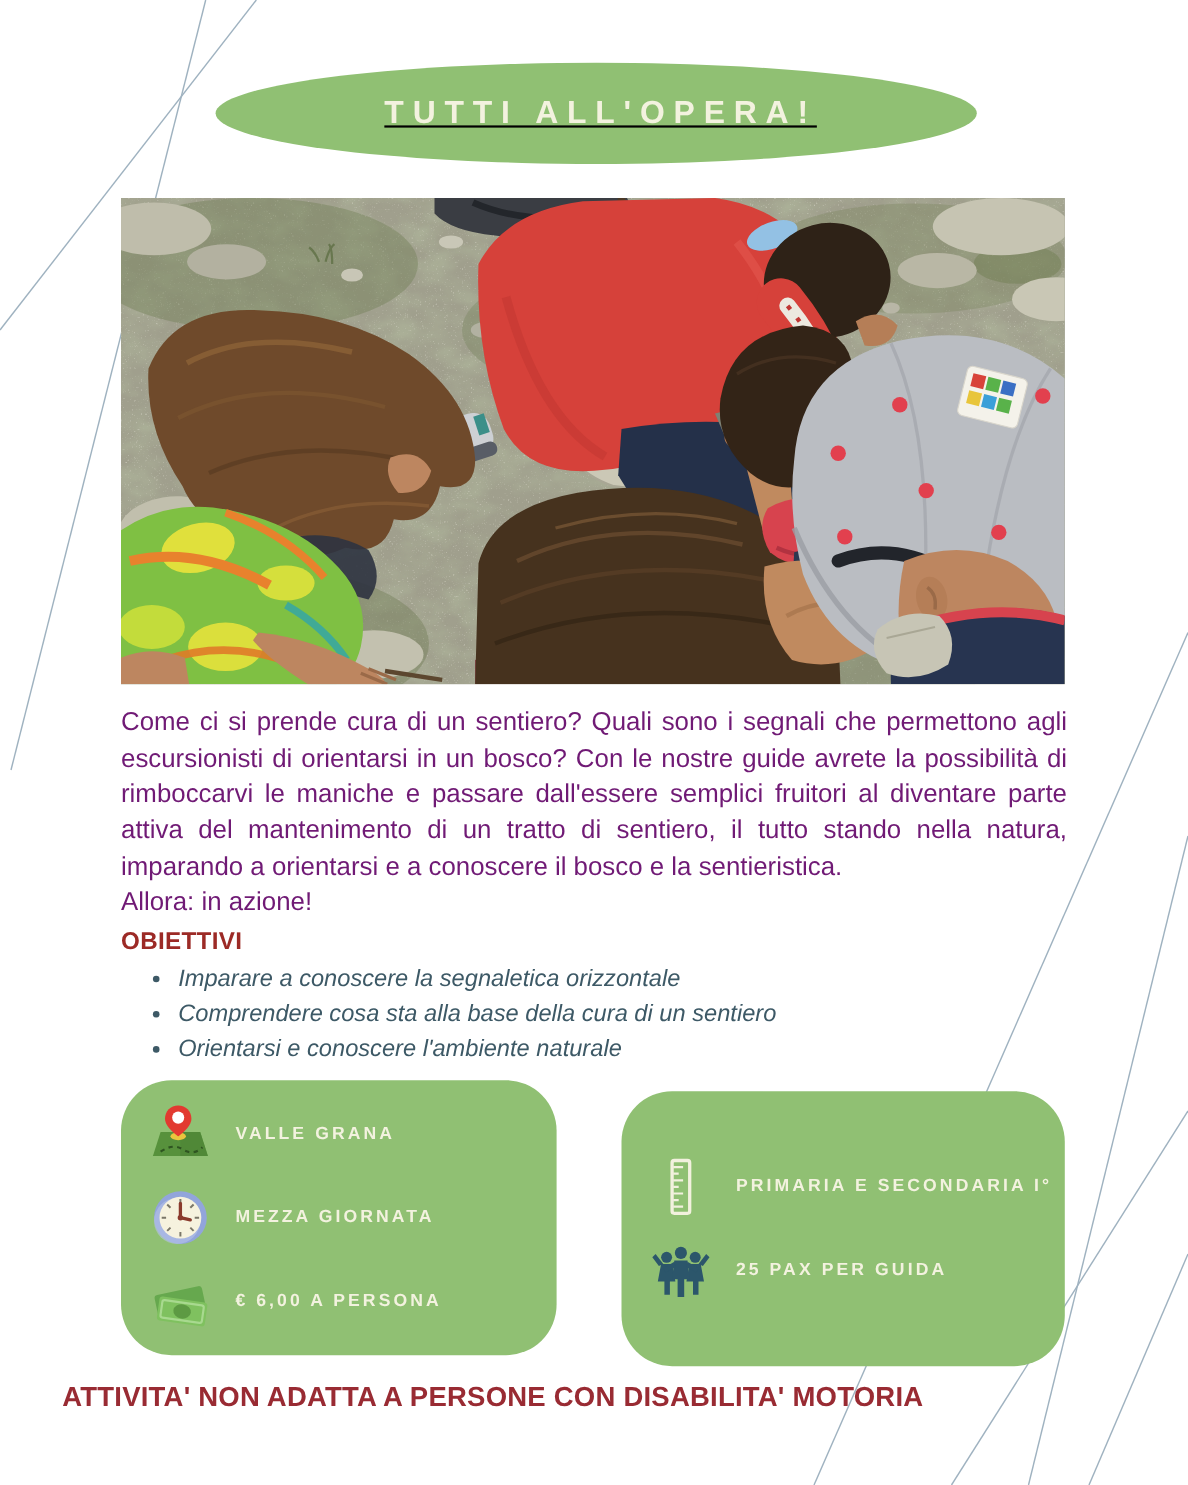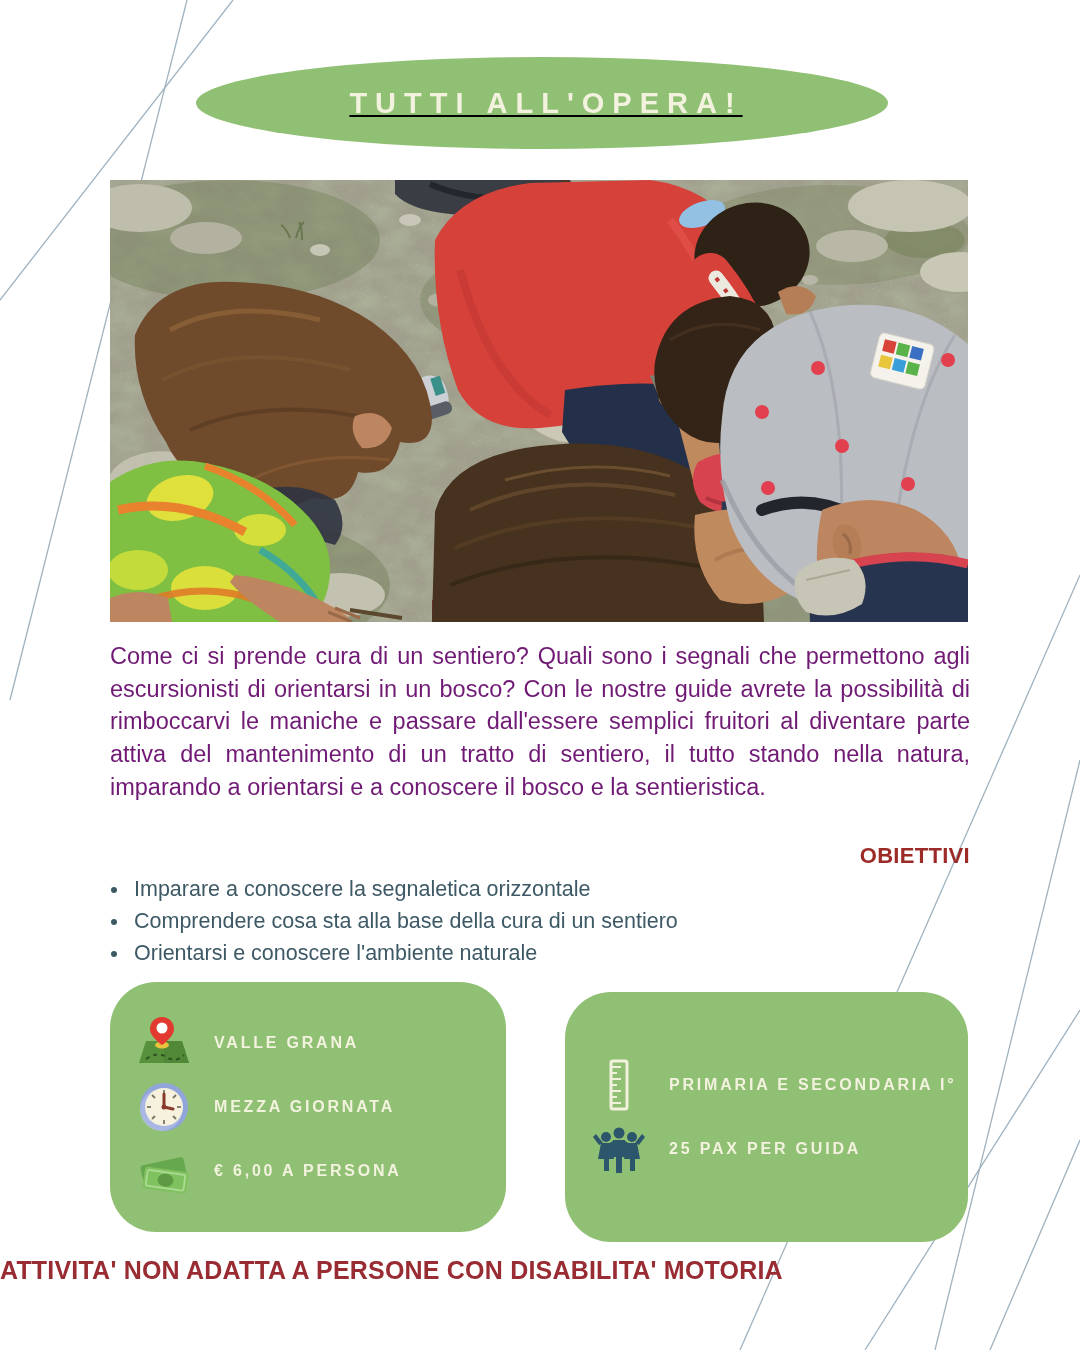--- a/index.html
+++ b/index.html
@@ -31,46 +31,46 @@
   .intro{
     position:absolute; left:110px; top:640px; width:860px; z-index:2;
     color:#701a75; font-size:23.5px; line-height:1.39;
   }
   .intro p{margin:0; text-align:justify;}
   .intro p.cta{text-align:left;}
 
   
   .objectives{position:absolute; left:110px; top:843px; width:860px; z-index:2;}
   .objectives h2{
-    margin:0; font-size:22px; font-weight:bold; color:#9c2a26; letter-spacing:0.3px;text-align:right;
-  }
-  .objectives ul{margin:8px 0 0 20px; padding:0; list-style:disc;}
+    margin:0; font-size:22px; font-weight:bold; color:#9c2a26; letter-spacing:0.3px;
+  }
+  .objectives ul{margin:8px 0 0 48px; padding:0; list-style:disc;font-style:italic;}
   .objectives li{
     color:#3d5966; font-size:21.5px; margin-bottom:7px; padding-left:4px;
   }
 
   
   .info-box{
     position:absolute; top:982px; height:250px; background:#90c073;
     border-radius:46px; display:flex; flex-direction:column;
-    justify-content:center; gap:8px; box-sizing:border-box;
+    justify-content:center; gap:20px; box-sizing:border-box;
     padding:20px 18px 20px 26px; z-index:2;
   }
   .info-box.left{left:110px; width:396px;}
   .info-box.right{left:565px; width:403px;margin-top:10px;}
   .info-row{display:flex; align-items:center;}
   .info-row .icon{width:56px; height:56px; flex:none; display:block;}
   .info-row .label{
     margin-left:22px; color:#f3f2df; font-weight:bold; font-size:16px;
     letter-spacing:2.8px; white-space:nowrap;
   }
 
   
   .footer-note{
-    position:absolute; left:0; top:1256px; width:896px; 
+    position:absolute; left:0; top:1256px; width:896px; text-align:center;
     color:#992b33; font-weight:bold; font-size:25px; letter-spacing:0.2px; z-index:2;
   }
 </style>
 </head>
 <body>
 
 <div class="page">
 
   <svg class="deco-lines" width="1080" height="1350">
     <g stroke="#9fb2c0" stroke-width="1.3" fill="none">
@@ -277,20 +277,21 @@
         <path d="M715 388 Q790 362 858 380 L858 442 L700 442 Q698 408 715 388Z" fill="#273450"></path>
         <path d="M714 392 Q790 366 858 384" stroke="#d7434e" stroke-width="9" fill="none"></path>
         <path d="M688 392 Q712 372 744 380 Q762 398 752 424 Q724 442 696 432 Q678 412 688 392Z" fill="#c7c5b5"></path>
         <path d="M696 400 L740 390" stroke="#a9a795" stroke-width="2"></path>
       </g>
     </svg>
   </div>
 
   <div class="intro">
     <p>Come ci si prende cura di un sentiero? Quali sono i segnali che permettono agli escursionisti di orientarsi in un bosco? Con le nostre guide avrete la possibilità di rimboccarvi le maniche e passare dall'essere semplici fruitori al diventare parte attiva del mantenimento di un tratto di sentiero, il tutto stando nella natura, imparando a orientarsi e a conoscere il bosco e la sentieristica.</p>
+    <p class="cta">Allora: in azione!</p>
   </div>
 
   <div class="objectives">
     <h2>OBIETTIVI</h2>
     <ul>
       <li>Imparare a conoscere la segnaletica orizzontale</li>
       <li>Comprendere cosa sta alla base della cura di un sentiero</li>
       <li>Orientarsi e conoscere l'ambiente naturale</li>
     </ul>
   </div>

